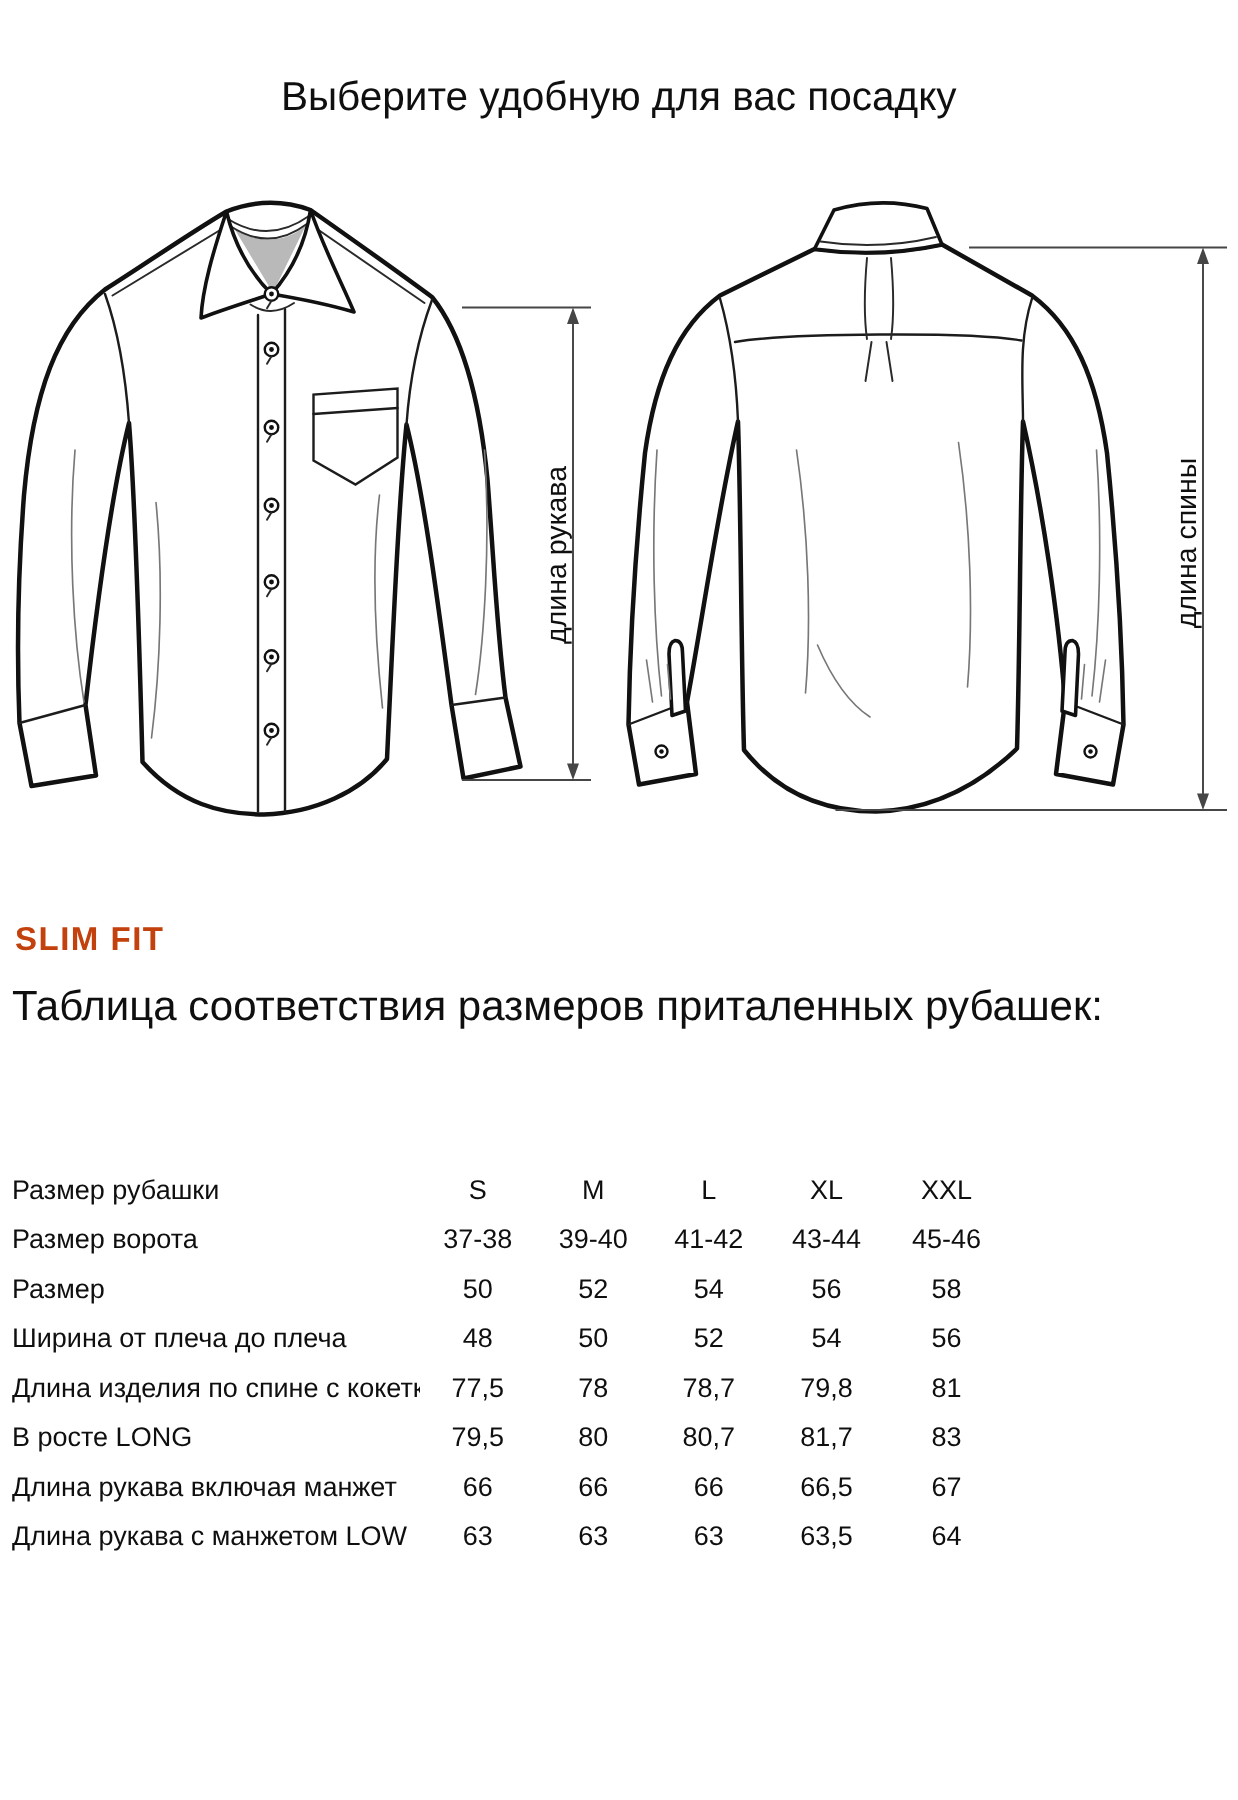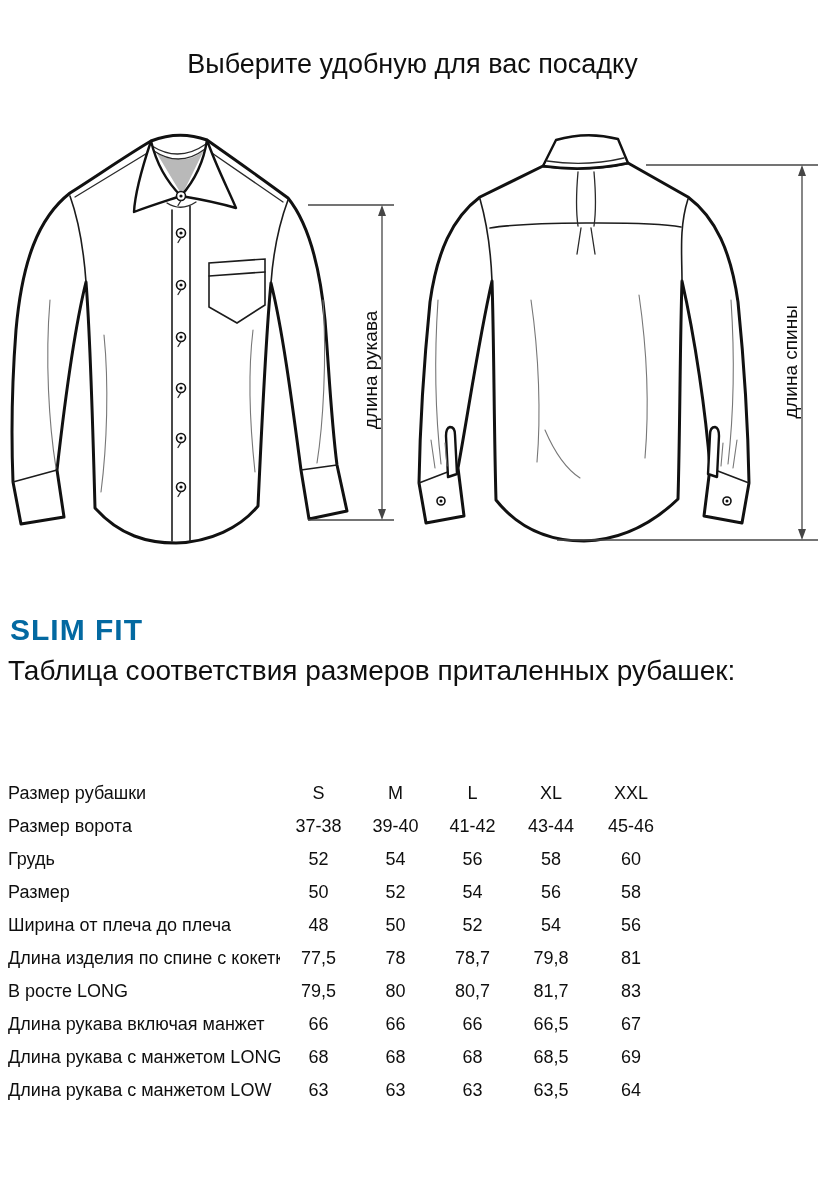--- a/index.html
+++ b/index.html
@@ -23,24 +23,24 @@
     color: #0f0f0f;
   }
   .drawing-svg {
     position: absolute;
     top: 120px; left: 0;
     width: 825px; height: 450px;
   }
   .heading {
     position: absolute;
     top: 613px; left: 10px;
-    font-size: 30px;
+    font-size: 22px;
     font-weight: bold;
     letter-spacing: 1px;
-    color: #0369a1;
+    color: #c2410c;
   }
   .subtitle {
     position: absolute;
     top: 655px; left: 8px;
     font-size: 28px;
     color: #0f0f0f;
   }
   table.size-table {
     position: absolute;
     top: 777px; left: 8px;
@@ -268,28 +268,20 @@
         </tr>
         <tr>
           <td class="rowlabel">Размер ворота</td>
           <td>37-38</td>
           <td>39-40</td>
           <td>41-42</td>
           <td>43-44</td>
           <td>45-46</td>
         </tr>
         <tr>
-          <td class="rowlabel">Грудь</td>
-          <td>52</td>
-          <td>54</td>
-          <td>56</td>
-          <td>58</td>
-          <td>60</td>
-        </tr>
-        <tr>
           <td class="rowlabel">Размер</td>
           <td>50</td>
           <td>52</td>
           <td>54</td>
           <td>56</td>
           <td>58</td>
         </tr>
         <tr>
           <td class="rowlabel">Ширина от плеча до плеча</td>
           <td>48</td>
@@ -316,28 +308,20 @@
         </tr>
         <tr>
           <td class="rowlabel">Длина рукава включая манжет</td>
           <td>66</td>
           <td>66</td>
           <td>66</td>
           <td>66,5</td>
           <td>67</td>
         </tr>
         <tr>
-          <td class="rowlabel">Длина рукава с манжетом LONG</td>
-          <td>68</td>
-          <td>68</td>
-          <td>68</td>
-          <td>68,5</td>
-          <td>69</td>
-        </tr>
-        <tr>
           <td class="rowlabel">Длина рукава с манжетом LOW</td>
           <td>63</td>
           <td>63</td>
           <td>63</td>
           <td>63,5</td>
           <td>64</td>
         </tr>
       </tbody>
   </table>
 

